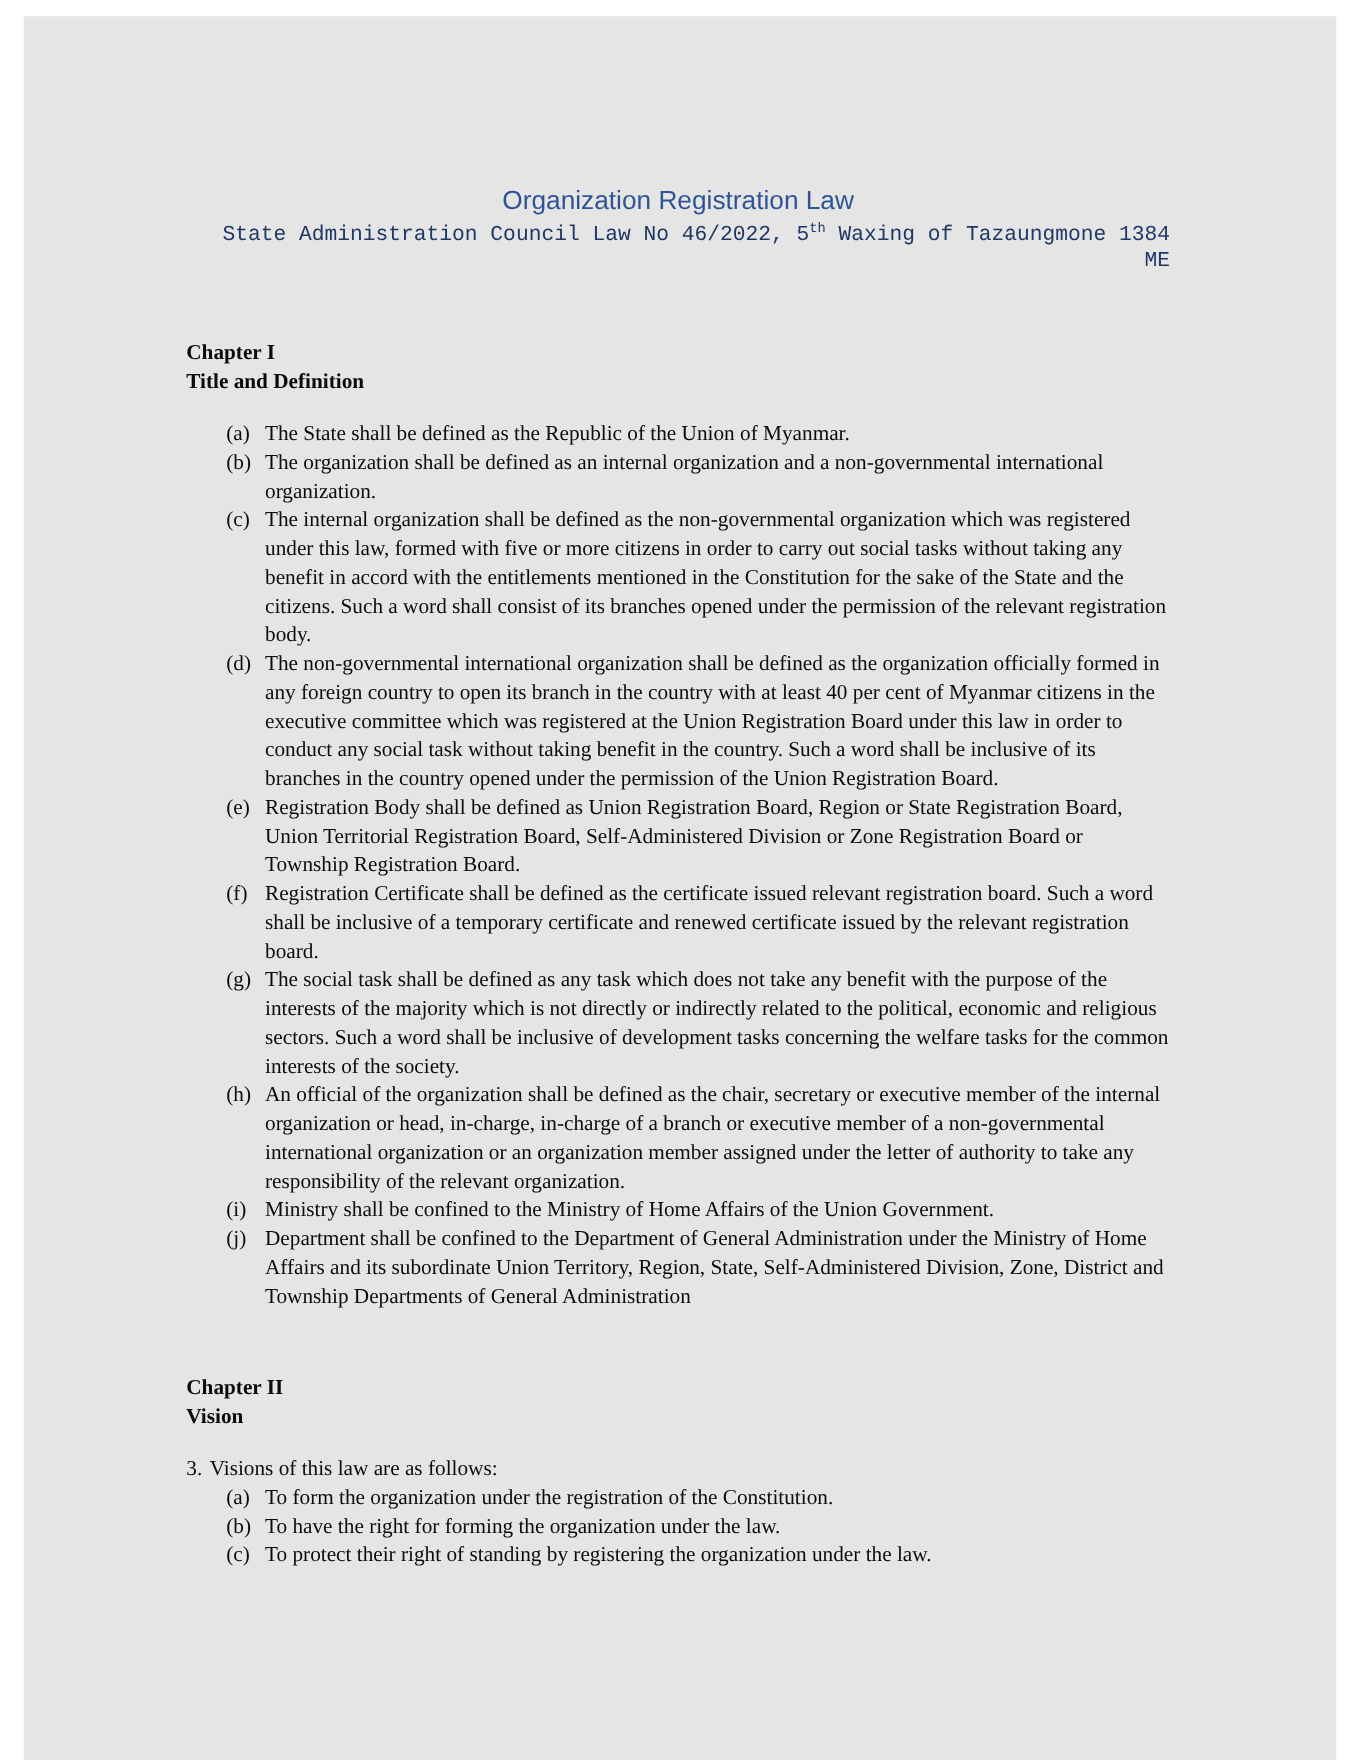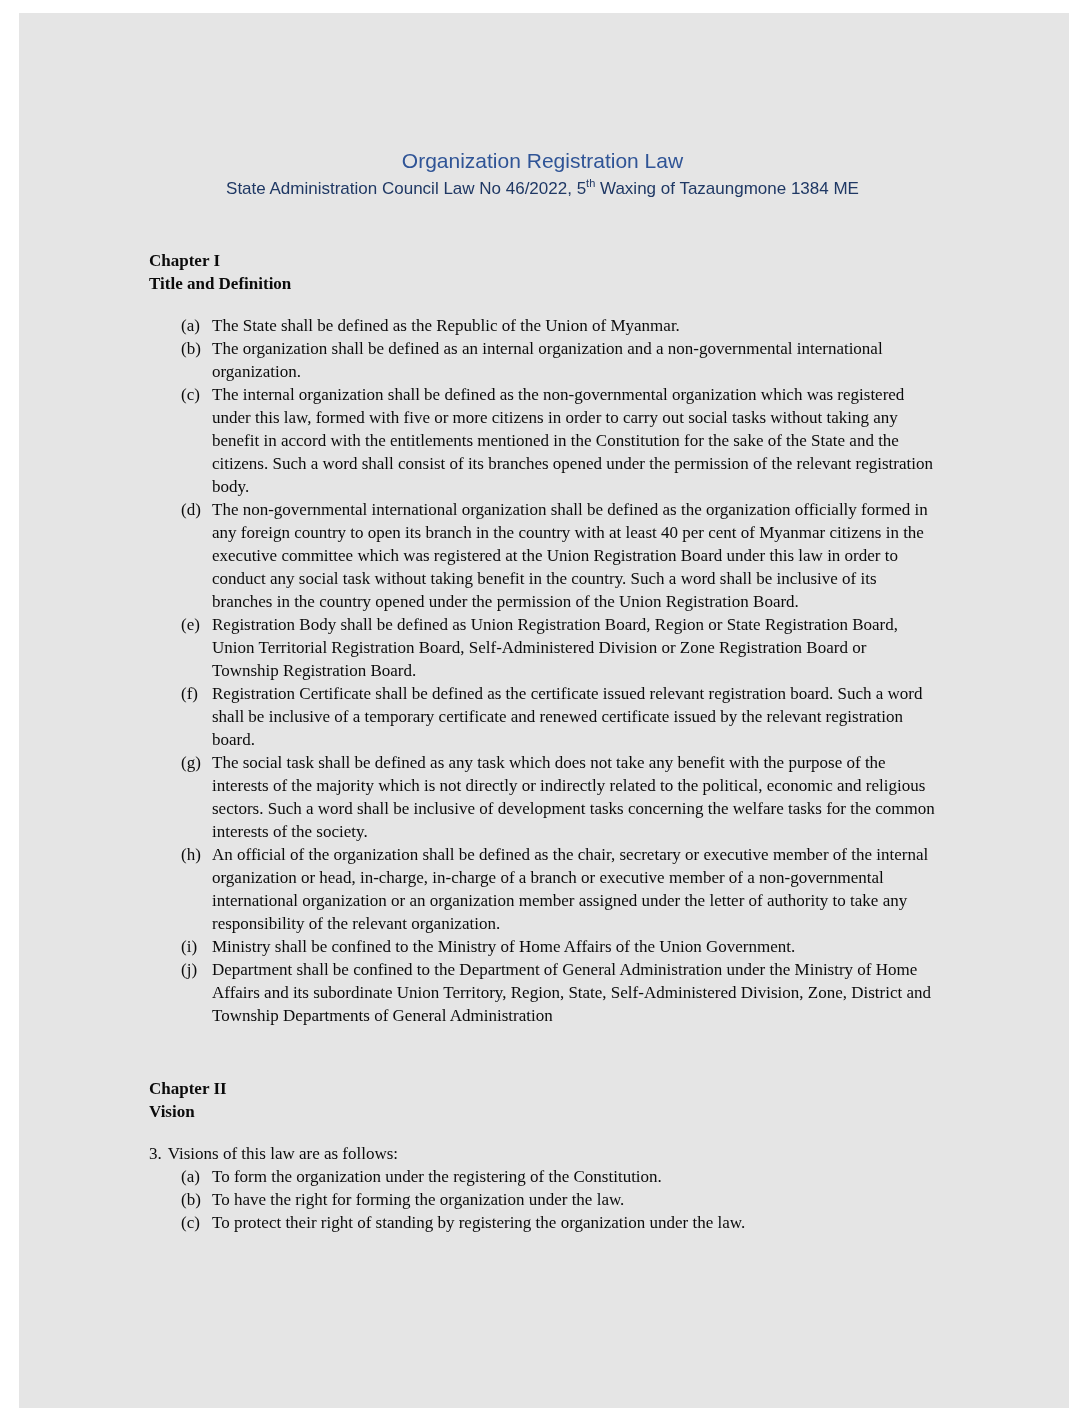--- a/index.html
+++ b/index.html
@@ -21,22 +21,22 @@
     margin: 0;
     text-align: center;
     font-family: "Liberation Sans", sans-serif;
     font-size: 21px;
     line-height: 25px;
     font-weight: 400;
     color: #2F5496;
   }
   .doc-subtitle {
     margin: 5px 0 0 0;
-    text-align: center;
-    font-family: Liberation Sans, sans-serif;
+    text-align: right;
+    font-family: Liberation Mono, monospace;
     font-size: 17px;
     line-height: 21px;
     color: #1F3864;
   }
   .doc-subtitle sup { font-size: 11px; line-height: 0; }
   .chap-head {
     margin-top: 50px;
     text-align: left;
     font-weight: bold;
   }
@@ -119,21 +119,21 @@
       <div class="line">Chapter II</div>
       <div class="line">Vision</div>
     </div>
 
     <div class="list">
       <div class="item">
         <span class="num">3.</span><span>Visions of this law are as follows:</span>
       </div>
       <div class="sub">
         <span class="smark">(a)</span>
-        <span class="stext">To form the organization under the registering of the Constitution.</span>
+        <span class="stext">To form the organization under the registration of the Constitution.</span>
       </div>
       <div class="sub">
         <span class="smark">(b)</span>
         <span class="stext">To have the right for forming the organization under the law.</span>
       </div>
       <div class="sub">
         <span class="smark">(c)</span>
         <span class="stext">To protect their right of standing by registering the organization under the law.</span>
       </div>
     </div>

